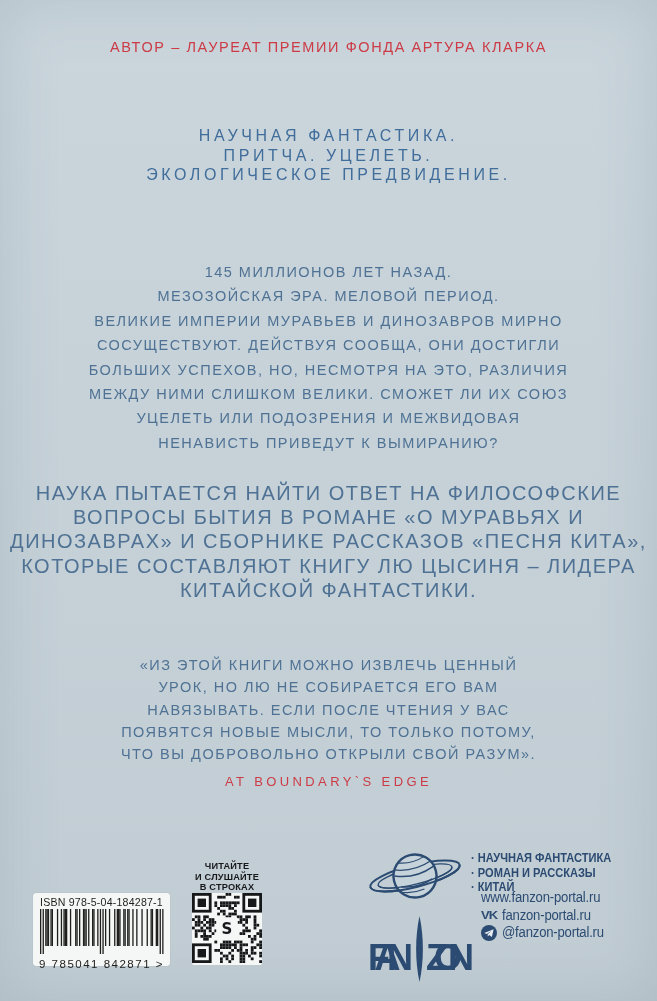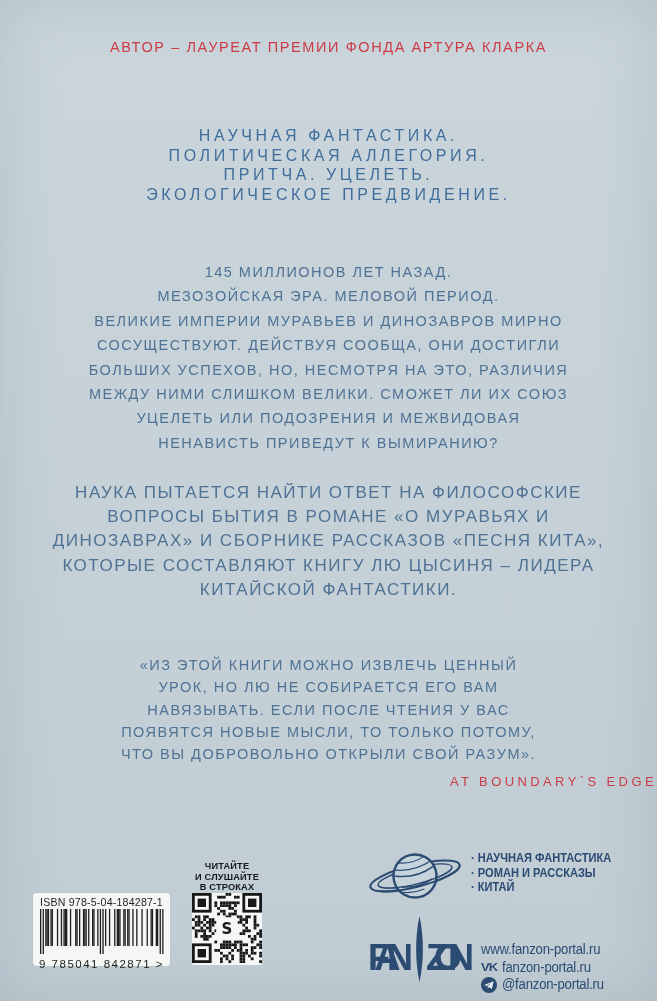--- a/index.html
+++ b/index.html
@@ -19,23 +19,23 @@
       linear-gradient(180deg, rgba(255,255,255,.05), rgba(0,0,0,.03)),
       var(--background);
     box-shadow:inset 0 0 60px rgba(90,110,125,.18);
   }
   .tblock{position:absolute;left:0;width:657px;text-align:center;font-weight:normal;}
   .tblock .line{white-space:nowrap;}
 
   .award{top:36px;color:var(--accent-red);font-size:14.5px;letter-spacing:1.6px;line-height:23px;}
   .genres{top:126px;color:var(--heading-blue);font-size:16px;letter-spacing:3.6px;line-height:19.6px;}
   .syn1{top:260px;color:var(--body-blue);font-size:14.5px;letter-spacing:1.5px;line-height:24.4px;}
-  .syn2{top:481px;color:var(--body-blue);font-size:17px;letter-spacing:1.5px;line-height:24.2px;}
+  .syn2{top:481px;color:var(--body-blue);font-size:20px;letter-spacing:1.5px;line-height:24.2px;}
   .quote{top:654px;color:var(--body-blue);font-size:14.5px;letter-spacing:1.5px;line-height:22.3px;}
-  .quote-source{top:773px;color:var(--accent-red);font-size:13px;letter-spacing:3.4px;line-height:18px;text-align:right;}
+  .quote-source{top:773px;color:var(--accent-red);font-size:13px;letter-spacing:3.4px;line-height:18px;}
 
   
   .isbn-box{
     position:absolute;left:33px;top:893px;width:137px;height:73px;
     background:#f5f7f6;border-radius:3px;box-shadow:0 0 1px rgba(0,0,0,.25);
   }
   .isbn-label{position:absolute;top:3px;left:0;width:100%;text-align:center;
     font-size:10.6px;letter-spacing:.2px;color:var(--ink-black);}
   #barcode-svg{position:absolute;left:5px;top:16px;}
   .ean-digits{position:absolute;top:65px;left:0;width:100%;text-align:center;
@@ -50,39 +50,38 @@
 
   .tags{position:absolute;left:471px;top:851px;color:var(--brand-navy);}
   .tags .line{
     font-size:12.6px;font-weight:bold;line-height:14.6px;white-space:nowrap;
     transform:scaleX(.88);transform-origin:left center;
   }
   .tags .line::before{content:"· ";}
 
   .fanzon-logo{position:absolute;left:366px;top:913px;}
 
-  .socials{position:absolute;left:481px;top:941px;color:var(--brand-navy);}
+  .socials{position:absolute;left:481px;top:889px;color:var(--brand-navy);}
   .social-row{display:flex;align-items:center;height:17.6px;gap:5px;}
   .social-row .txt{font-size:13.8px;letter-spacing:-.2px;white-space:nowrap;
     transform:scaleX(.95);transform-origin:left center;}
   .vk-glyph{font-size:13px;font-weight:bold;letter-spacing:-1px;line-height:1;
     transform:scaleY(.85);display:inline-block;}
 </style>
 </head>
 <body>
 
 <div class="cover">
 
   <div class="tblock award">
       <div class="line">АВТОР – ЛАУРЕАТ ПРЕМИИ ФОНДА АРТУРА КЛАРКА</div>
     </div>
 
   <div class="tblock genres">
       <div class="line">НАУЧНАЯ ФАНТАСТИКА.</div>
-      <div class="line">ПОЛИТИЧЕСКАЯ АЛЛЕГОРИЯ.</div>
       <div class="line">ПРИТЧА. УЦЕЛЕТЬ.</div>
       <div class="line">ЭКОЛОГИЧЕСКОЕ ПРЕДВИДЕНИЕ.</div>
     </div>
 
   <div class="tblock syn1">
       <div class="line">145 МИЛЛИОНОВ ЛЕТ НАЗАД.</div>
       <div class="line">МЕЗОЗОЙСКАЯ ЭРА. МЕЛОВОЙ ПЕРИОД.</div>
       <div class="line">ВЕЛИКИЕ ИМПЕРИИ МУРАВЬЕВ И ДИНОЗАВРОВ МИРНО</div>
       <div class="line">СОСУЩЕСТВУЮТ. ДЕЙСТВУЯ СООБЩА, ОНИ ДОСТИГЛИ</div>
       <div class="line">БОЛЬШИХ УСПЕХОВ, НО, НЕСМОТРЯ НА ЭТО, РАЗЛИЧИЯ</div>

